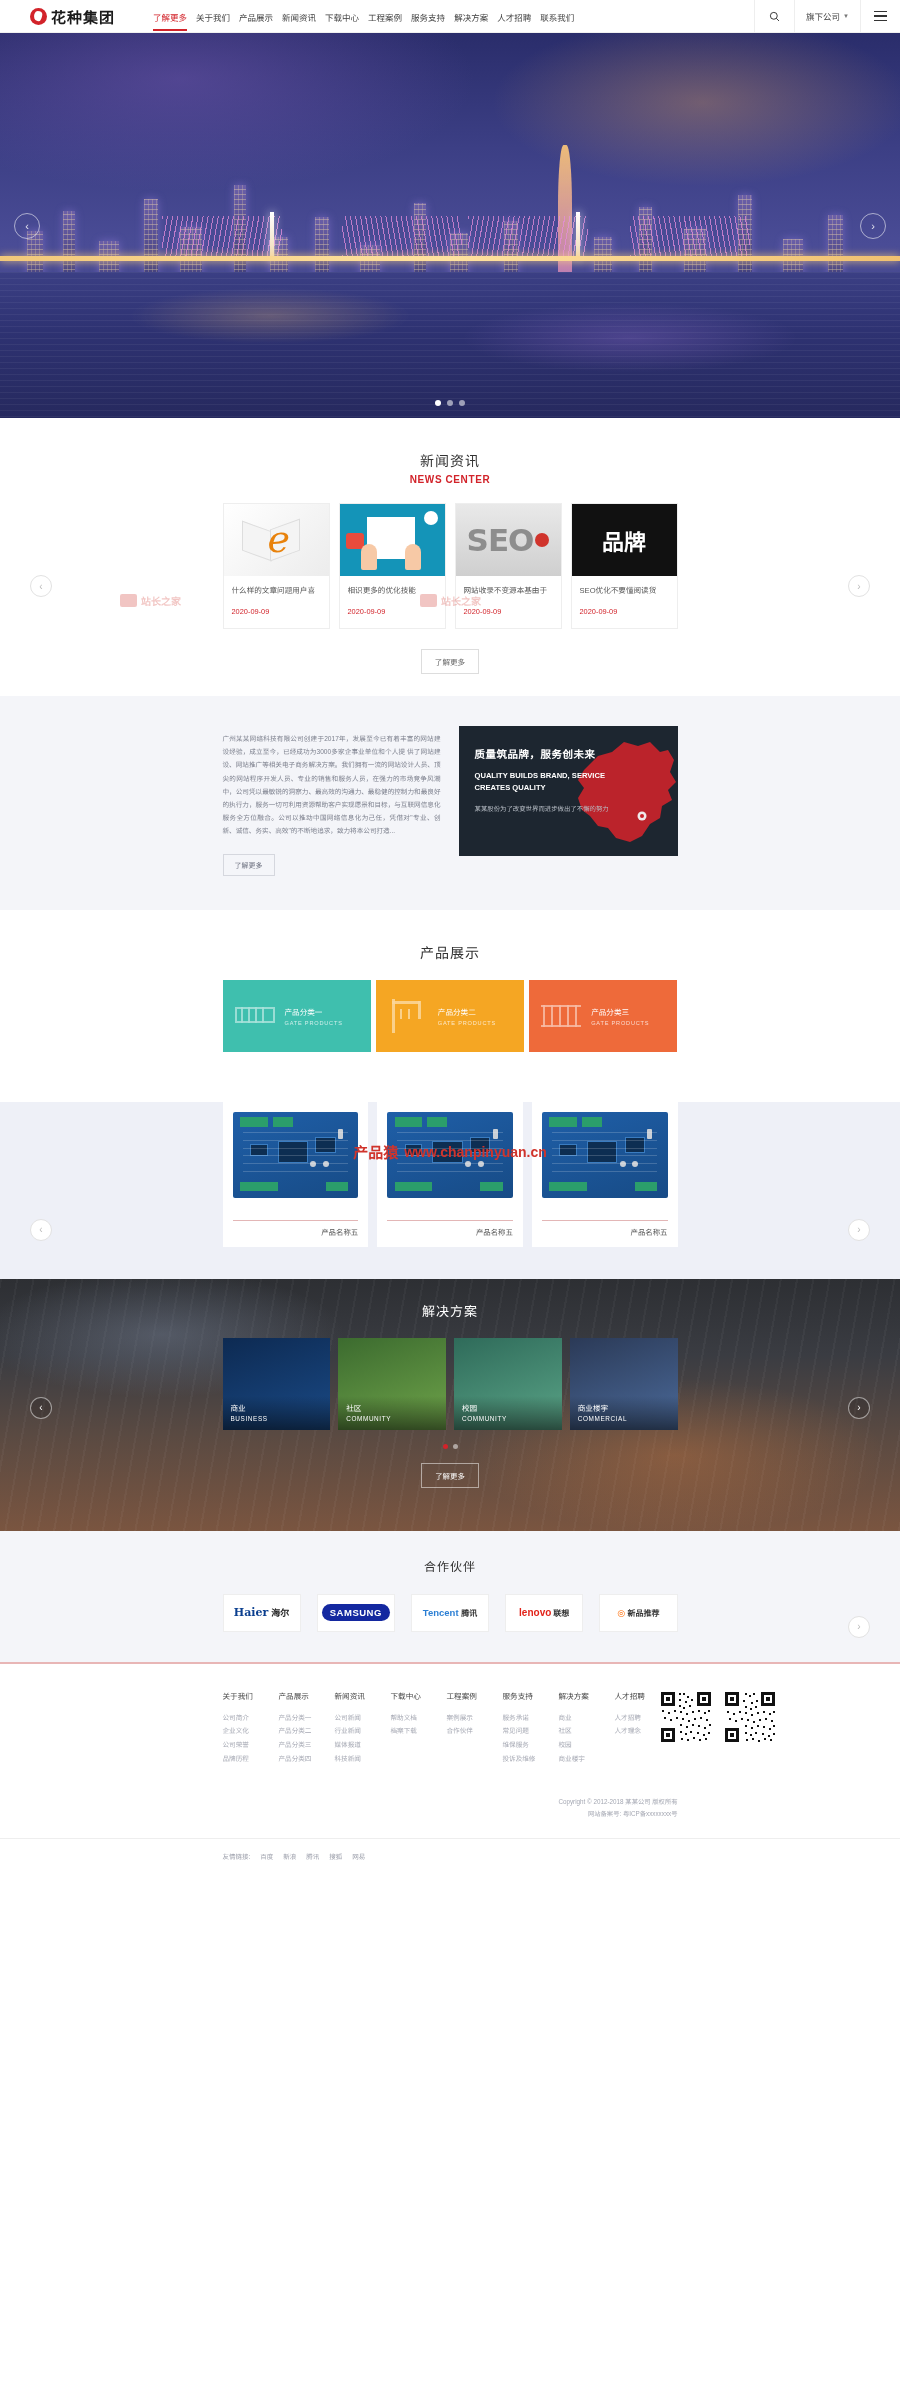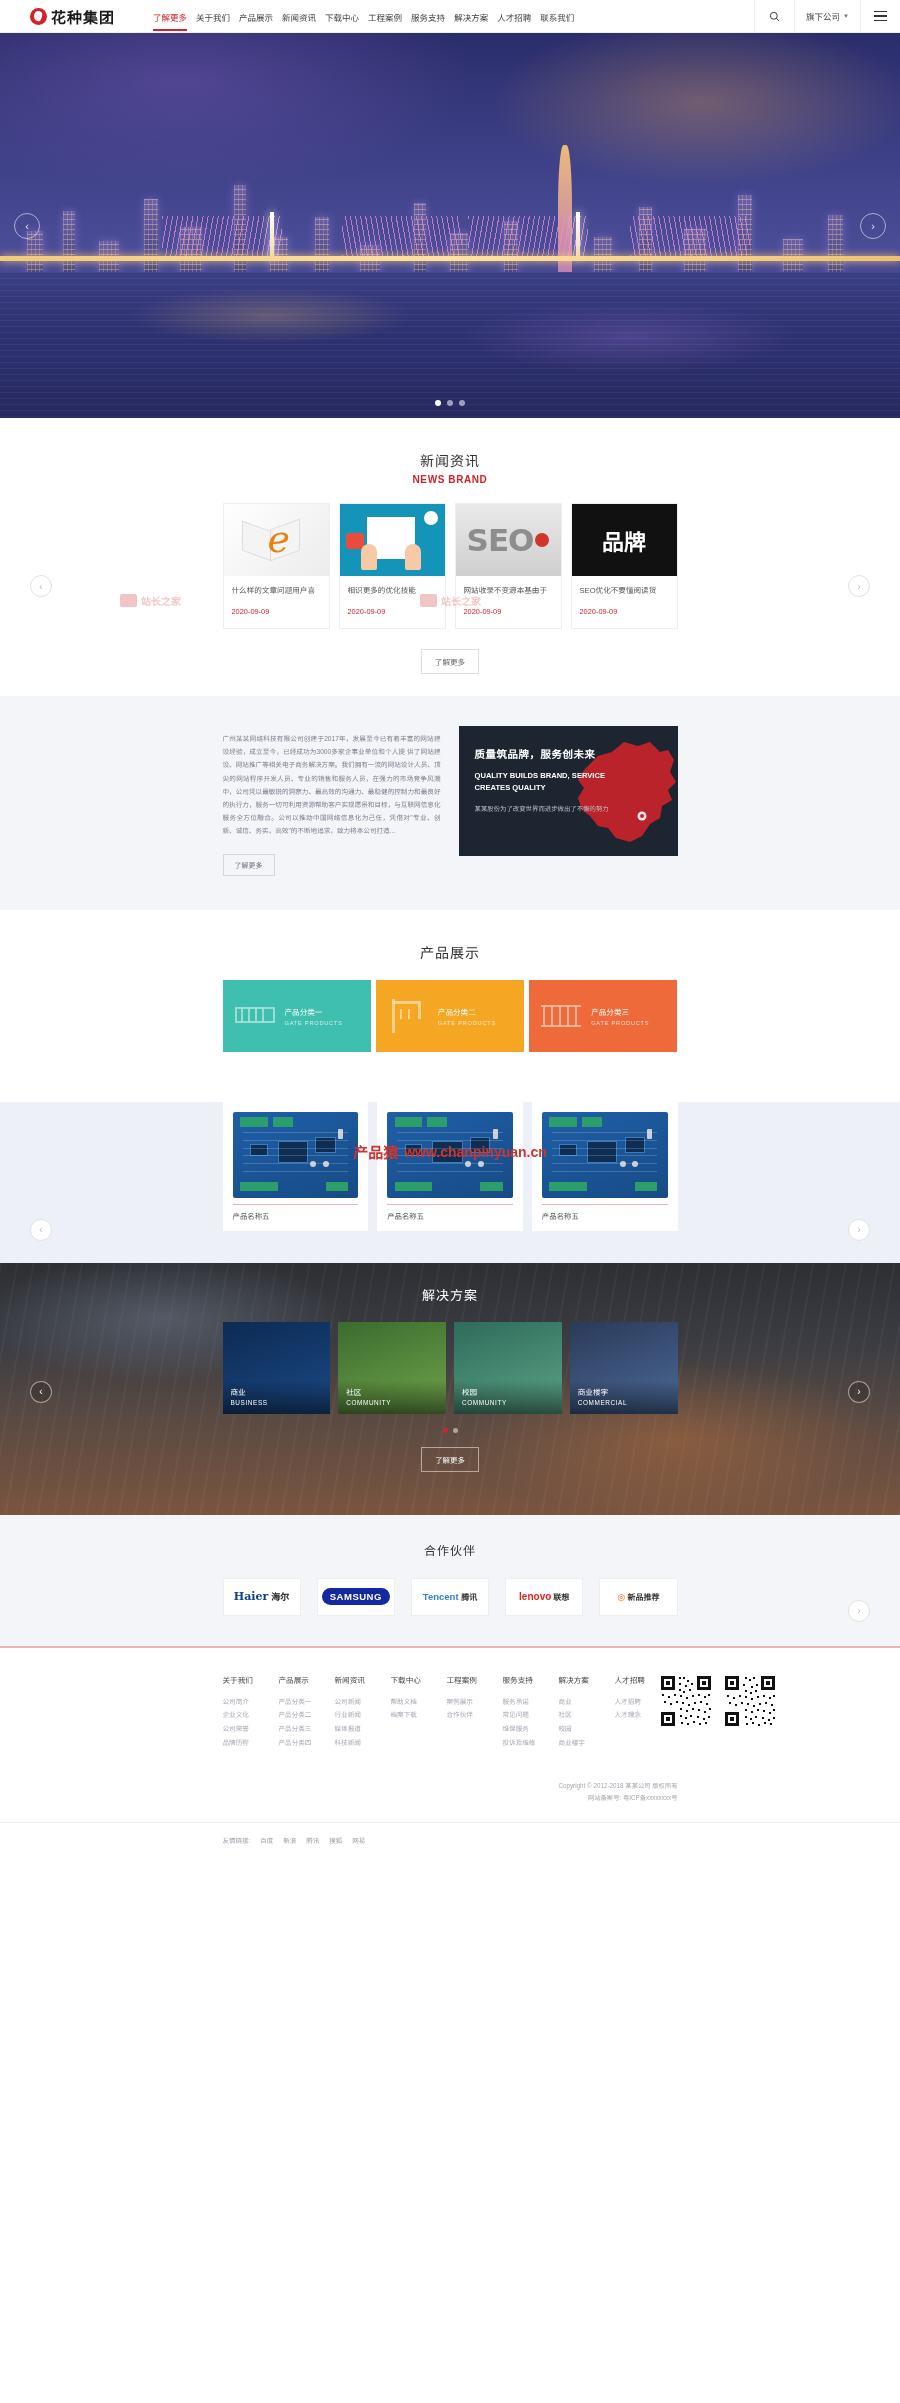--- a/index.html
+++ b/index.html
@@ -223,21 +223,21 @@
   .arr-grid { display:flex; gap: 9px; width: 455px; margin: 18px auto 0; }
   .arr-card { width: 146px; background:#fff; padding: 10px; }
   .pcb {
     height: 86px; background: linear-gradient(160deg,#1f5fa8,#174b86);
     position: relative; overflow:hidden; border-radius:2px;
   }
   .pcb .chip { position:absolute; background:#0d2e52; border:1px solid #3a7cc0;}
   .pcb .conn { position:absolute; background:#2b9e6b; }
   .pcb .cap  { position:absolute; background:#c9cfd6; border-radius:1px;}
   .pcb .trace{ position:absolute; background: rgba(255,255,255,.18); height:1px;}
-  .arr-name { font-size: 7.4px; color:#555; text-align:left; margin-top: 12px; }
+  .arr-name { font-size: 7.4px; color:#555; text-align:right; margin-top: 28px; }
   .arr-card { position:relative; }
   .arr-card::after {
     content:""; position:absolute; left:10px; right:10px; bottom: 26px; height:1px; background:#e3b6b6;
   }
 
   
   .solutions { position:relative; height: 252px; overflow:hidden;
     background: linear-gradient(180deg,#2d2f33 0%, #3a3c42 30%, #5a4a42 62%, #7a5540 100%); }
   .sol-bg::before{
     content:""; position:absolute; inset:0;
@@ -388,21 +388,21 @@
     <div class="banner-dots" id="banner-dots">
         <i class="on"></i>
         <i></i>
         <i></i>
       </div>
   </div>
 
   <div class="news">
     <div class="sec-title">
       <div class="cn">新闻资讯</div>
-      <div class="en">NEWS BRAND</div>
+      <div class="en">NEWS CENTER</div>
     </div>
     <div class="news-grid" id="news-grid">
         <div class="news-card">
           <div class="news-thumb nt1">
             <div class="cube1"></div>
             <div class="cube2"></div>
             <div class="e">e</div>
           </div>
           <div class="news-body">
             <div class="news-title">什么样的文章问题用户喜好?</div>

